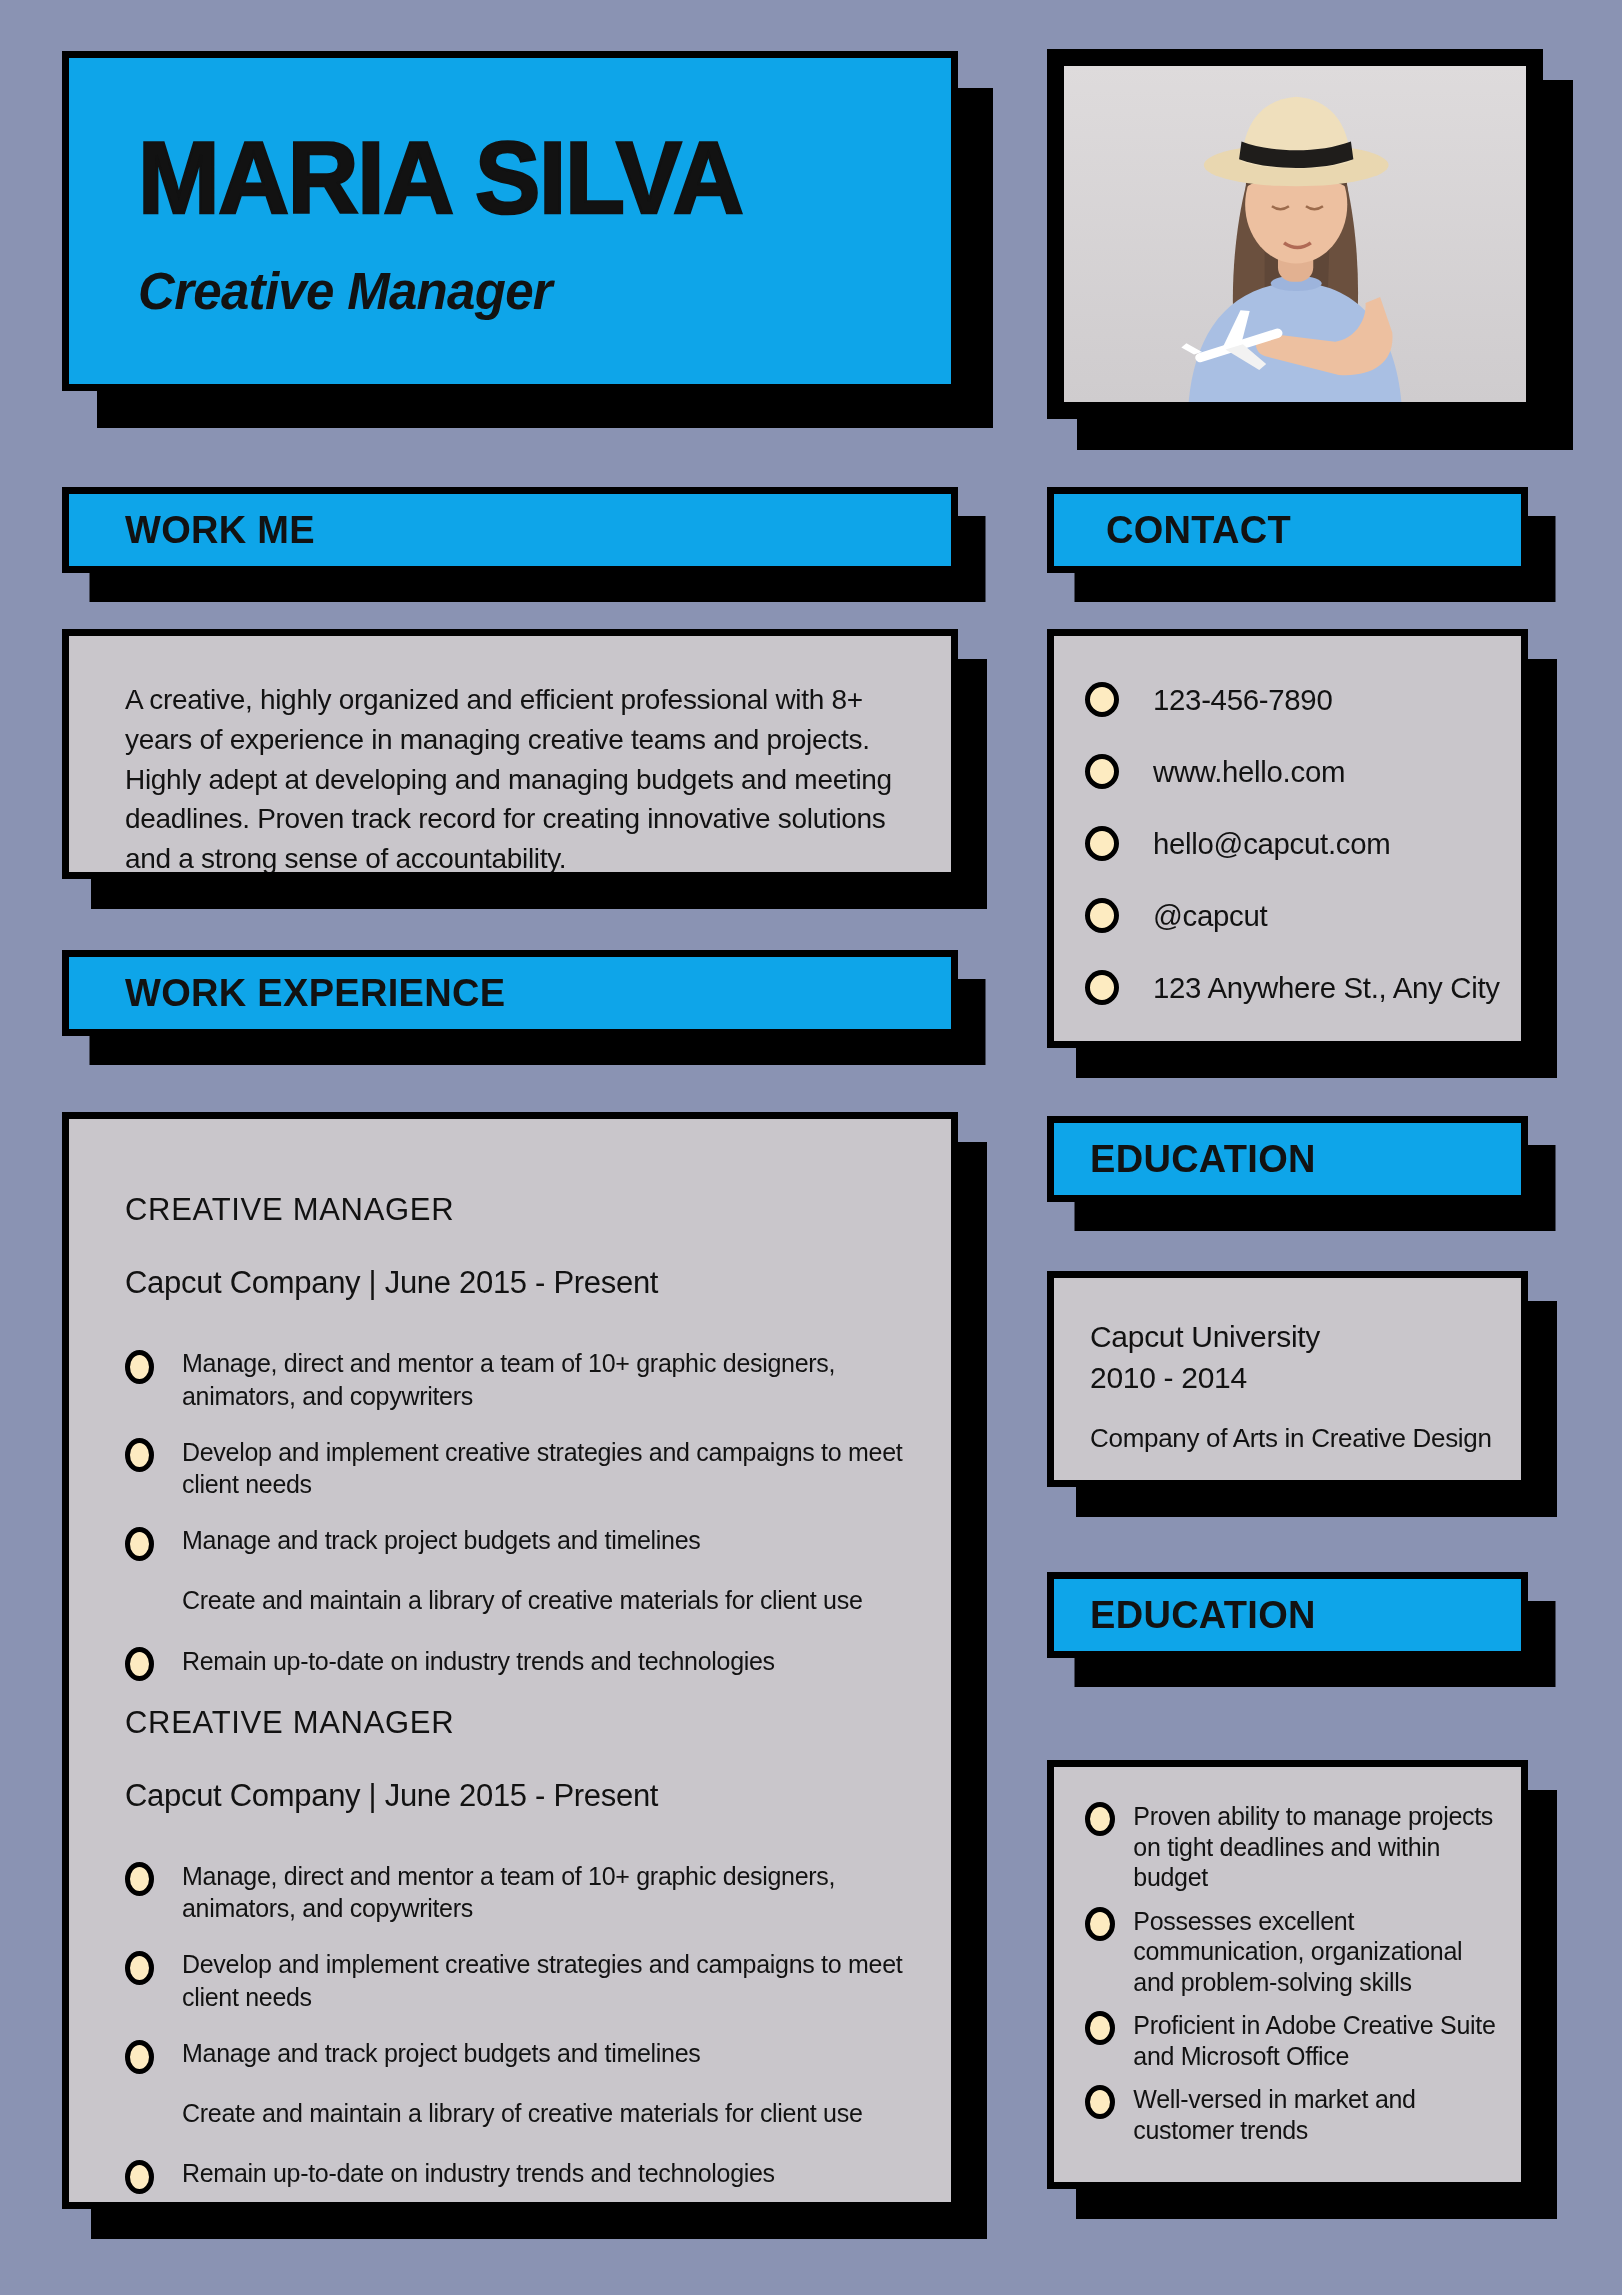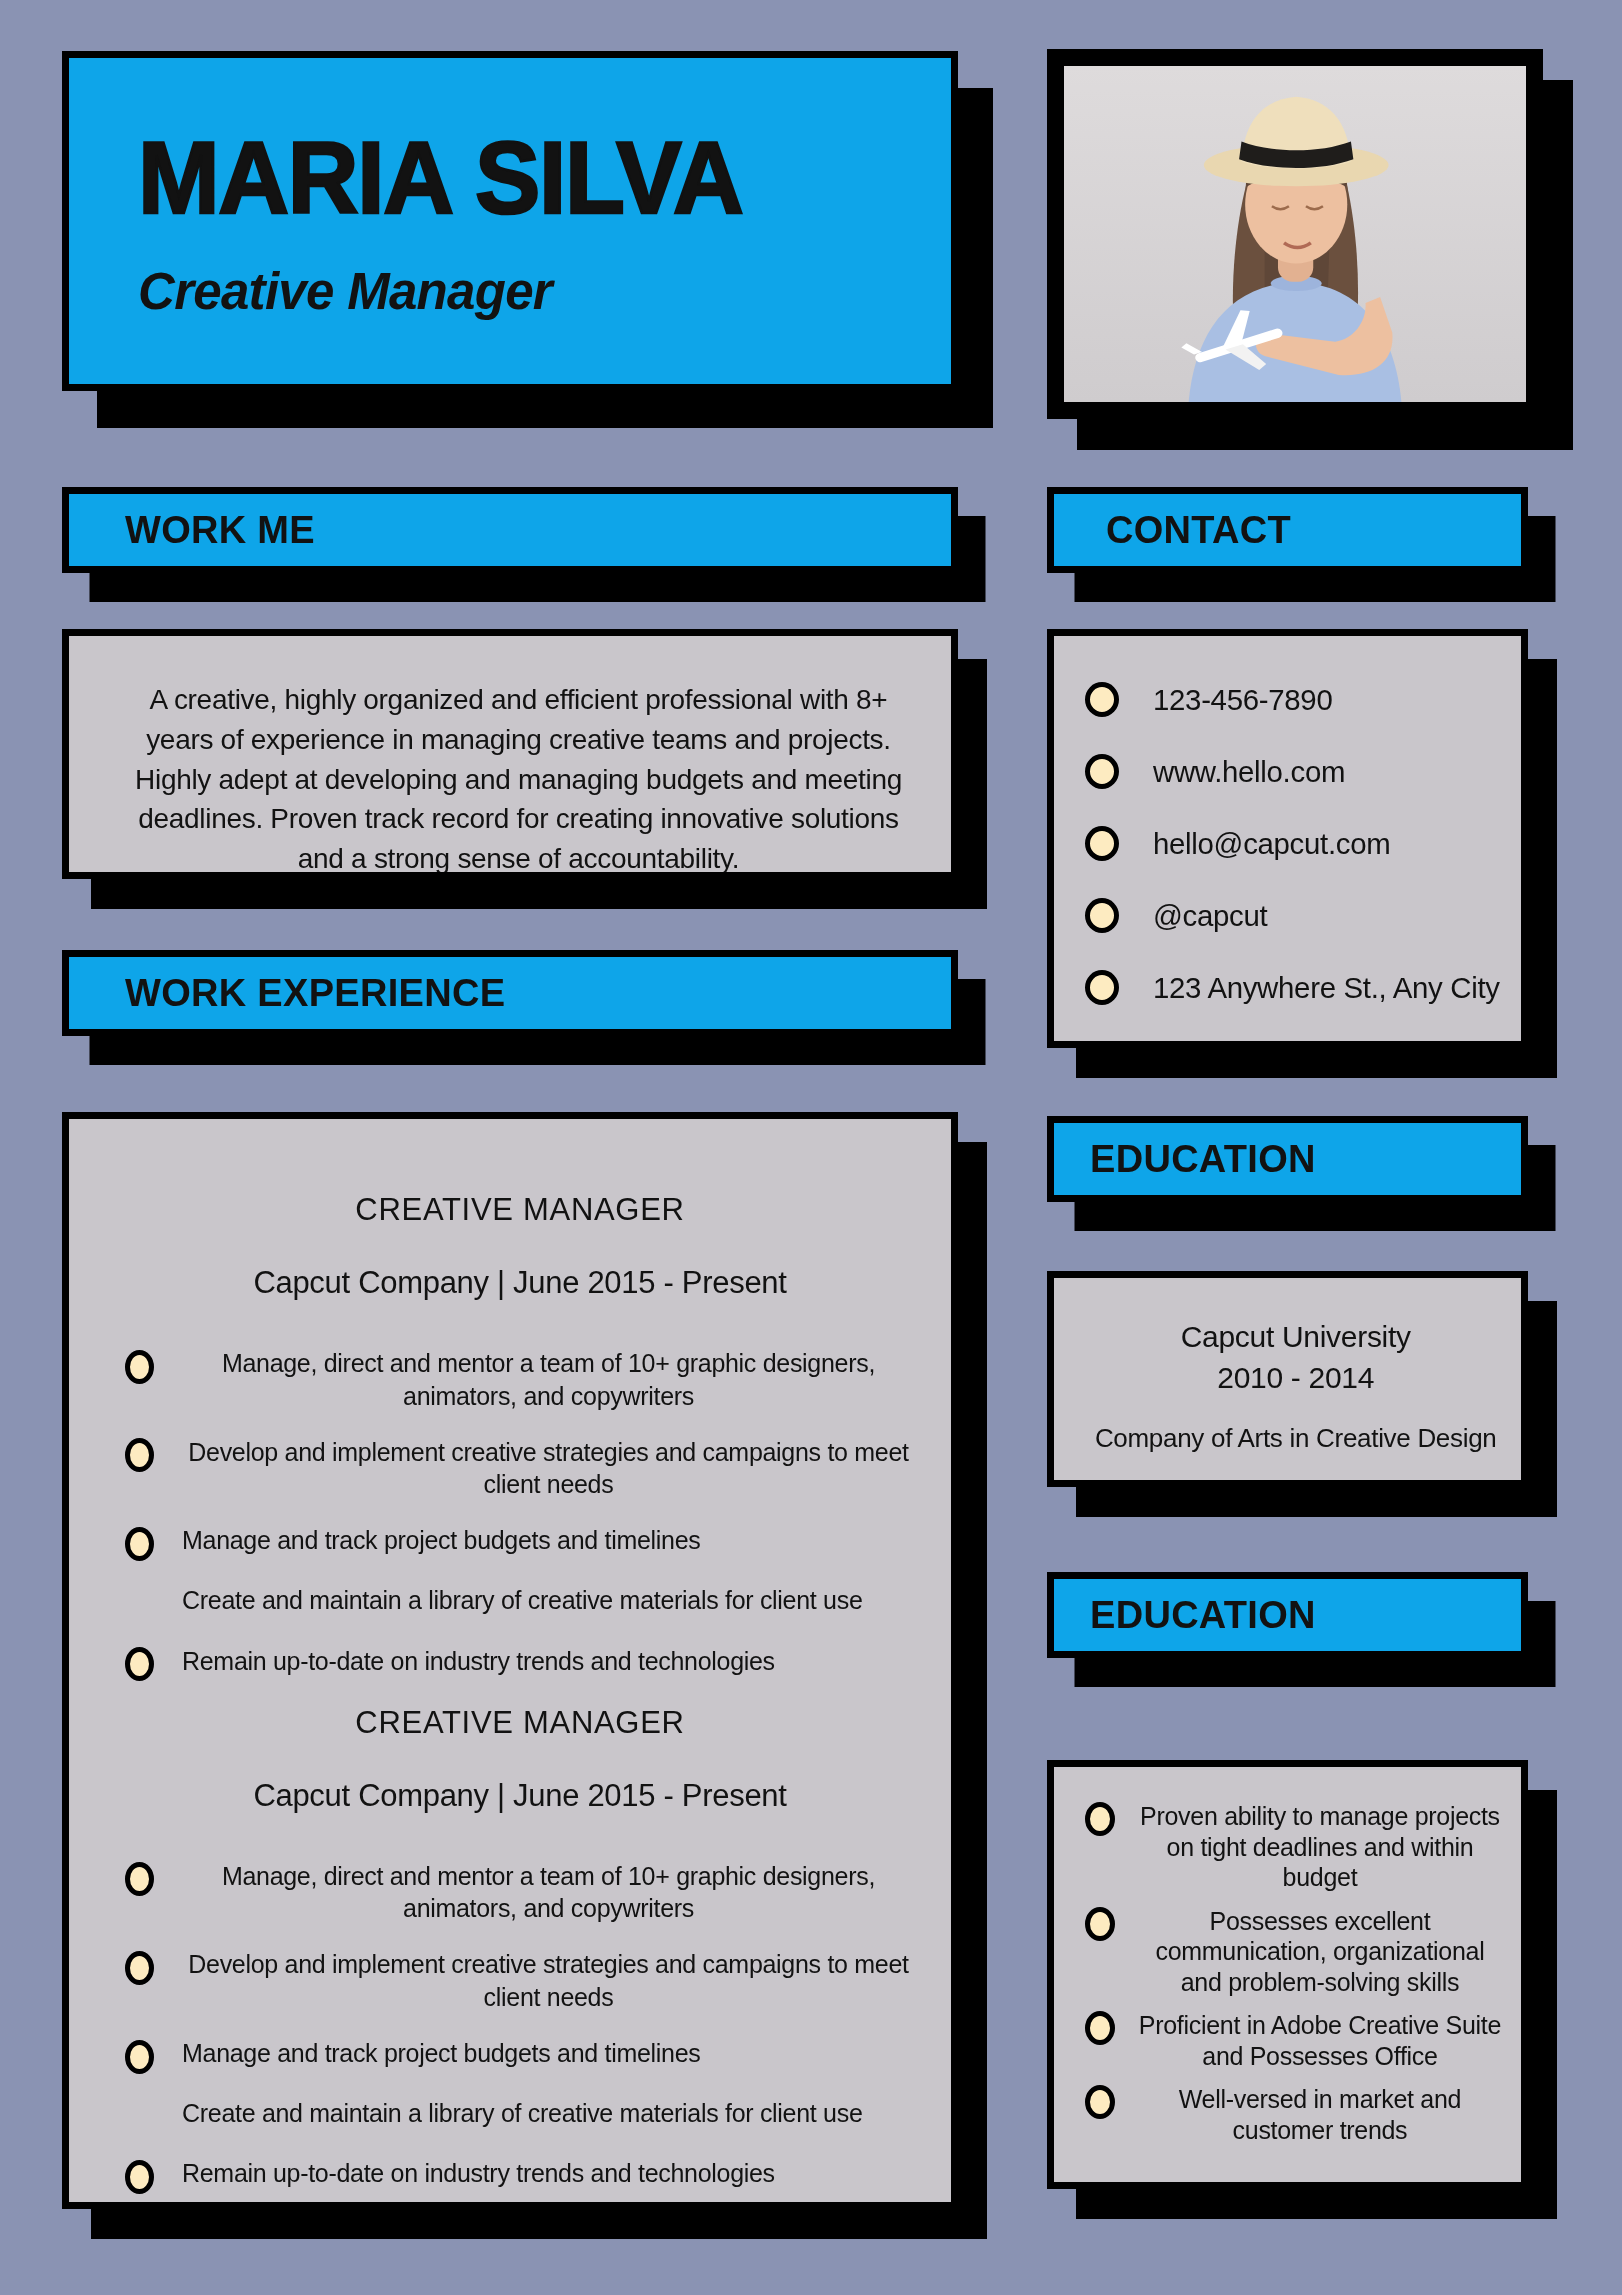--- a/index.html
+++ b/index.html
@@ -17,21 +17,21 @@
     overflow:hidden;
   }
   .panel{
     position:absolute;
     box-sizing:border-box;
     border:7.9px solid #000;
     box-shadow:29px 30px 0 0 #000;
     overflow:hidden;
   }
   .cream{background:#0ea5e9;}
-  .gray{background:#C9C6CB;text-align:center;}
+  .gray{background:#C9C6CB;}
 
   
   .header-box{
     left:62px; top:51px; width:896px; height:340px;
     box-shadow:35px 37px 0 0 #000;
     display:flex; flex-direction:column; justify-content:center;
     padding-left:69px;
   }
   .name{
     margin:0 0 27.5px 0;
@@ -302,21 +302,21 @@
       <li>
         <span class="dot"></span>
         <span>Proven ability to manage projects on tight deadlines and within budget</span>
       </li>
       <li>
         <span class="dot"></span>
         <span>Possesses excellent communication, organizational and problem-solving skills</span>
       </li>
       <li>
         <span class="dot"></span>
-        <span>Proficient in Adobe Creative Suite and Possesses Office</span>
+        <span>Proficient in Adobe Creative Suite and Microsoft Office</span>
       </li>
       <li>
         <span class="dot"></span>
         <span>Well-versed in market and customer trends</span>
       </li>
     </ul>
   </div>
 
 </div>
 

